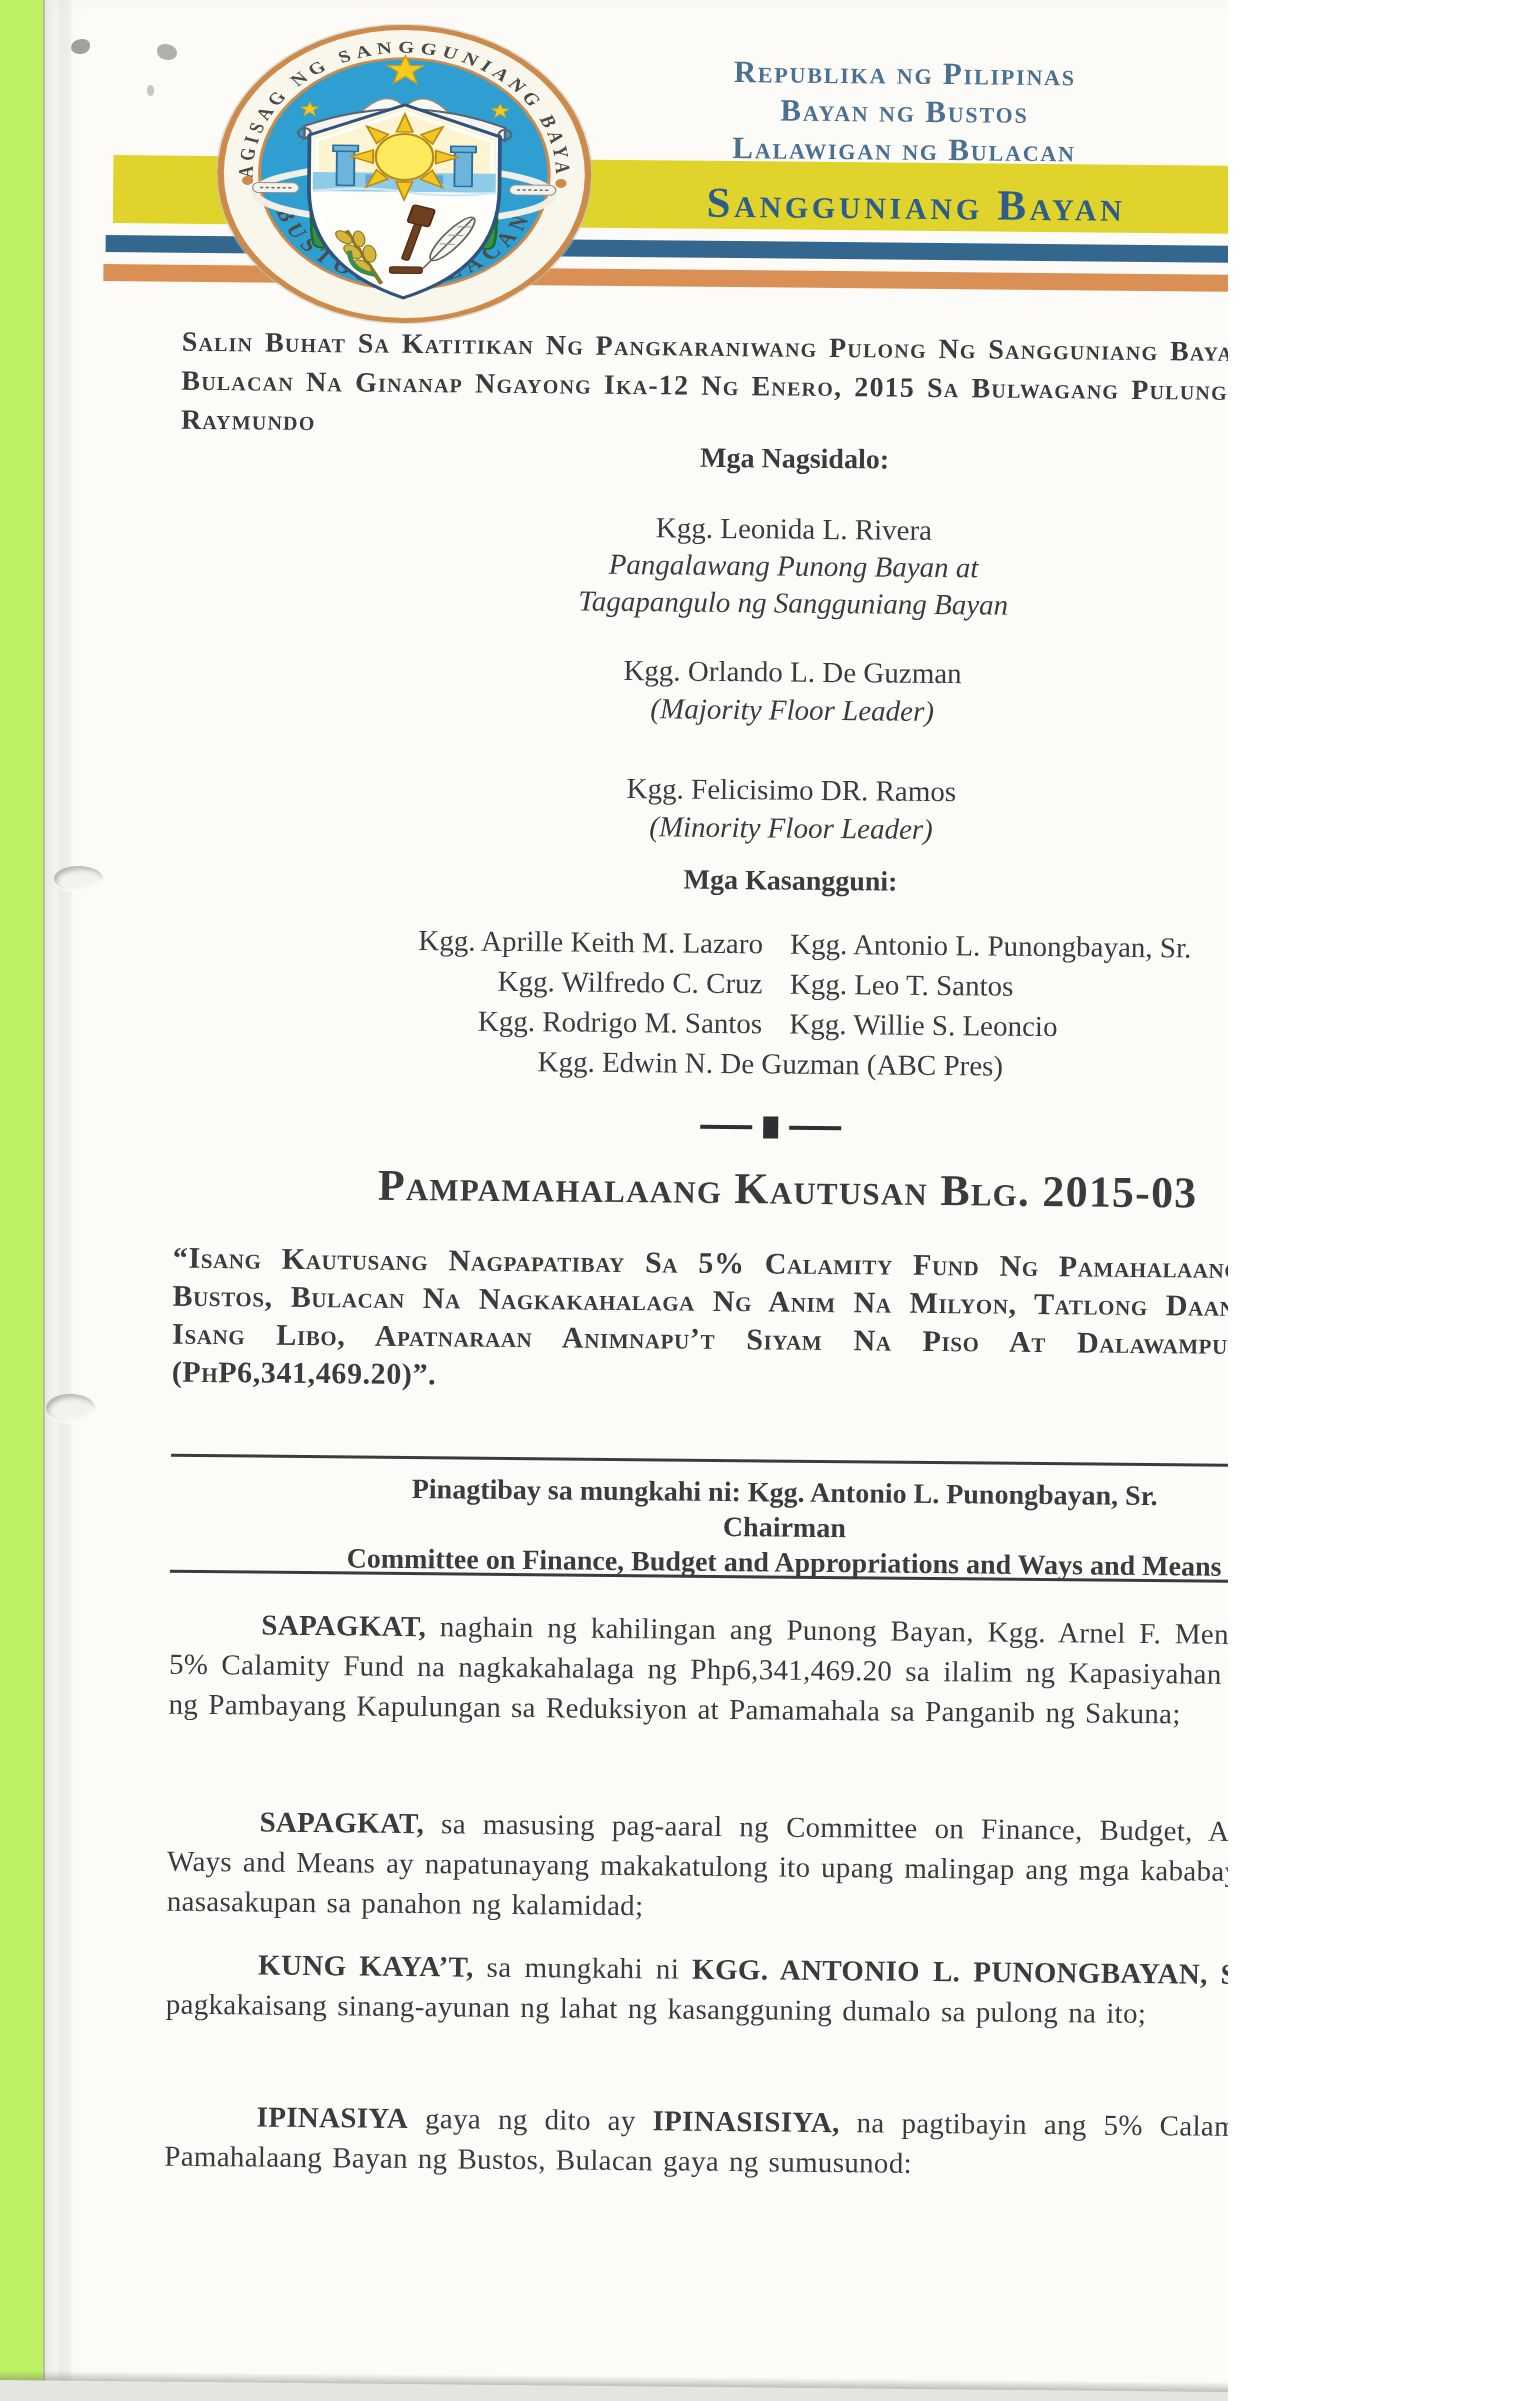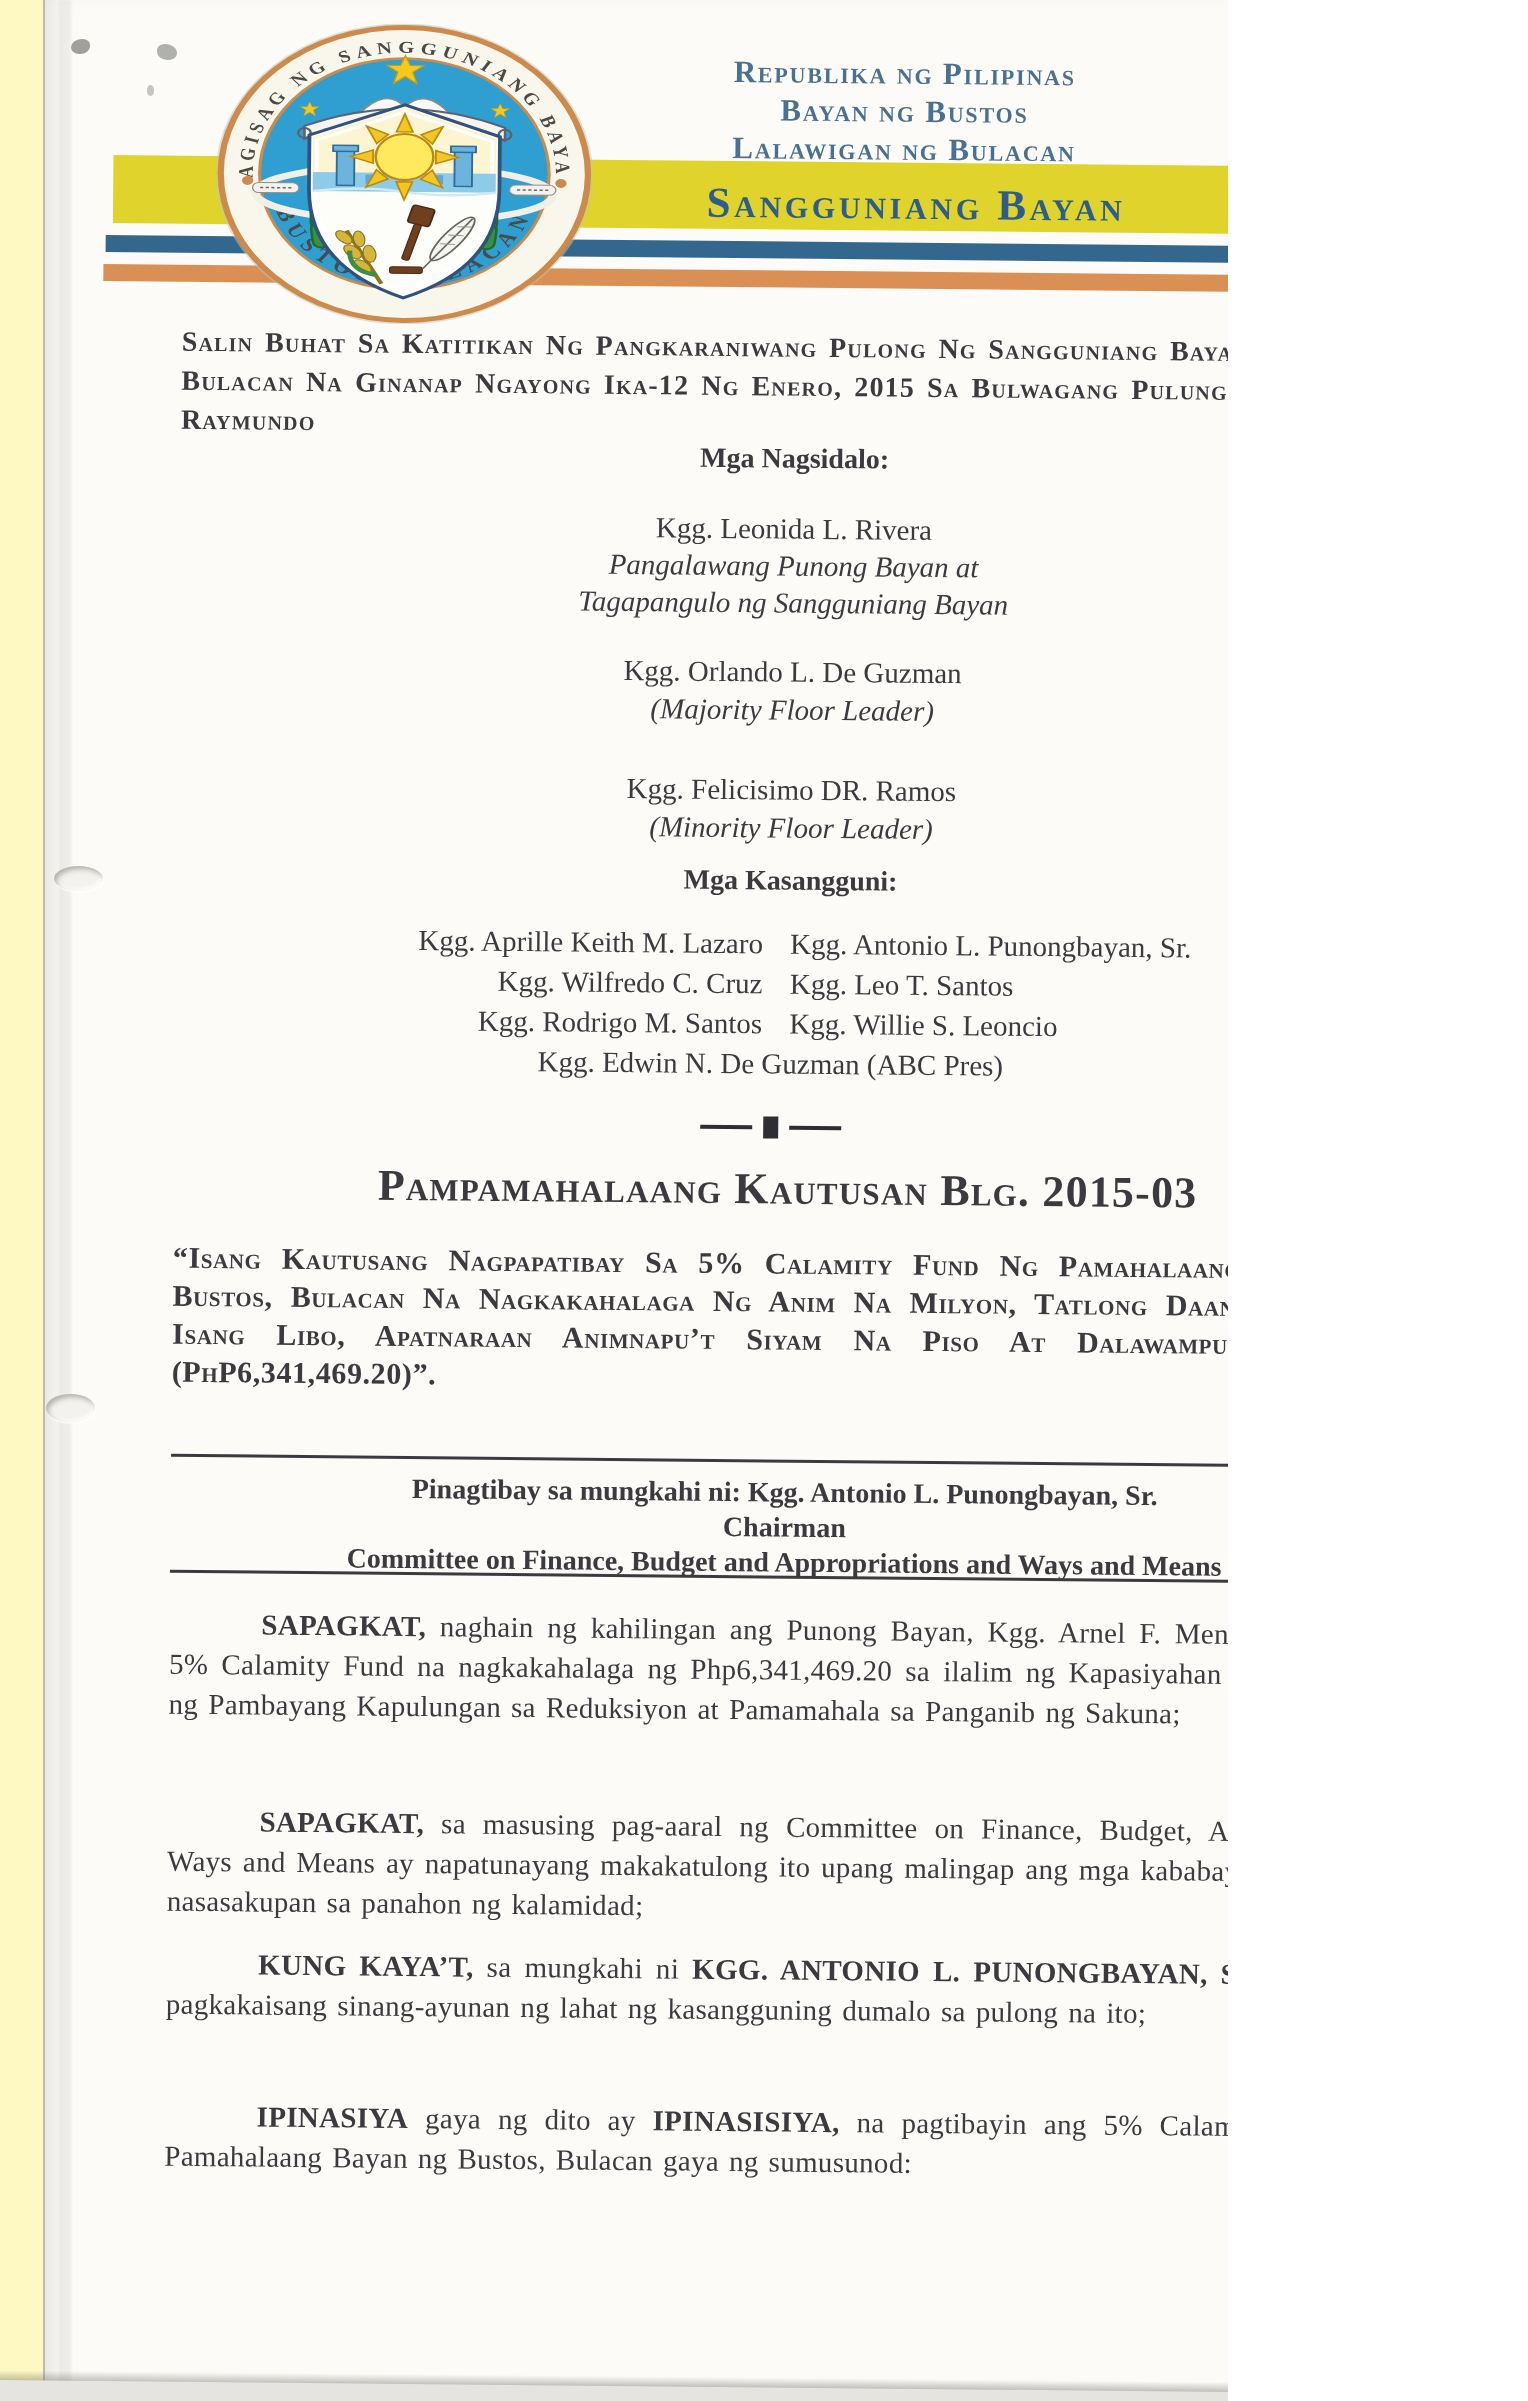--- a/index.html
+++ b/index.html
@@ -1,16 +1,16 @@
 <!DOCTYPE html>
 <html style="font-size:10px"><head>
 <meta charset="utf-8">
 <style>
   html,body{margin:0;padding:0;}
-  .canvas{position:relative;width:1228px;height:2401px;background:#fef9c3;overflow:hidden;
+  .canvas{position:relative;width:1228px;height:2401px;background:#bef264;overflow:hidden;
           font-family:"Liberation Serif","DejaVu Serif",serif;color:#3b3a3e;}
   .page{position:absolute;left:43px;top:0;right:0;bottom:5px;background:#fcfbf8;
         border-left:2.5px solid #bcbab4;
         box-shadow:inset 21px 0 28px -17px rgba(150,148,140,.28);}
   .streak{position:absolute;left:59px;top:0;width:12.3px;height:2401px;
           background:rgba(185,183,175,.16);filter:blur(1.2px);}
   .hole{position:absolute;border-radius:50%;background:#f3f2ee;
         box-shadow:inset 2.5px 3.1px 5.5px rgba(115,113,106,.5),inset -1.8px -2.5px 3.7px rgba(255,255,255,.95),1.2px 1.8px 1.8px rgba(255,255,255,.85);}
   .hole-1{left:54px;top:866px;width:49px;height:25px;}
   .hole-2{left:46px;top:1394px;width:49px;height:28px;}

